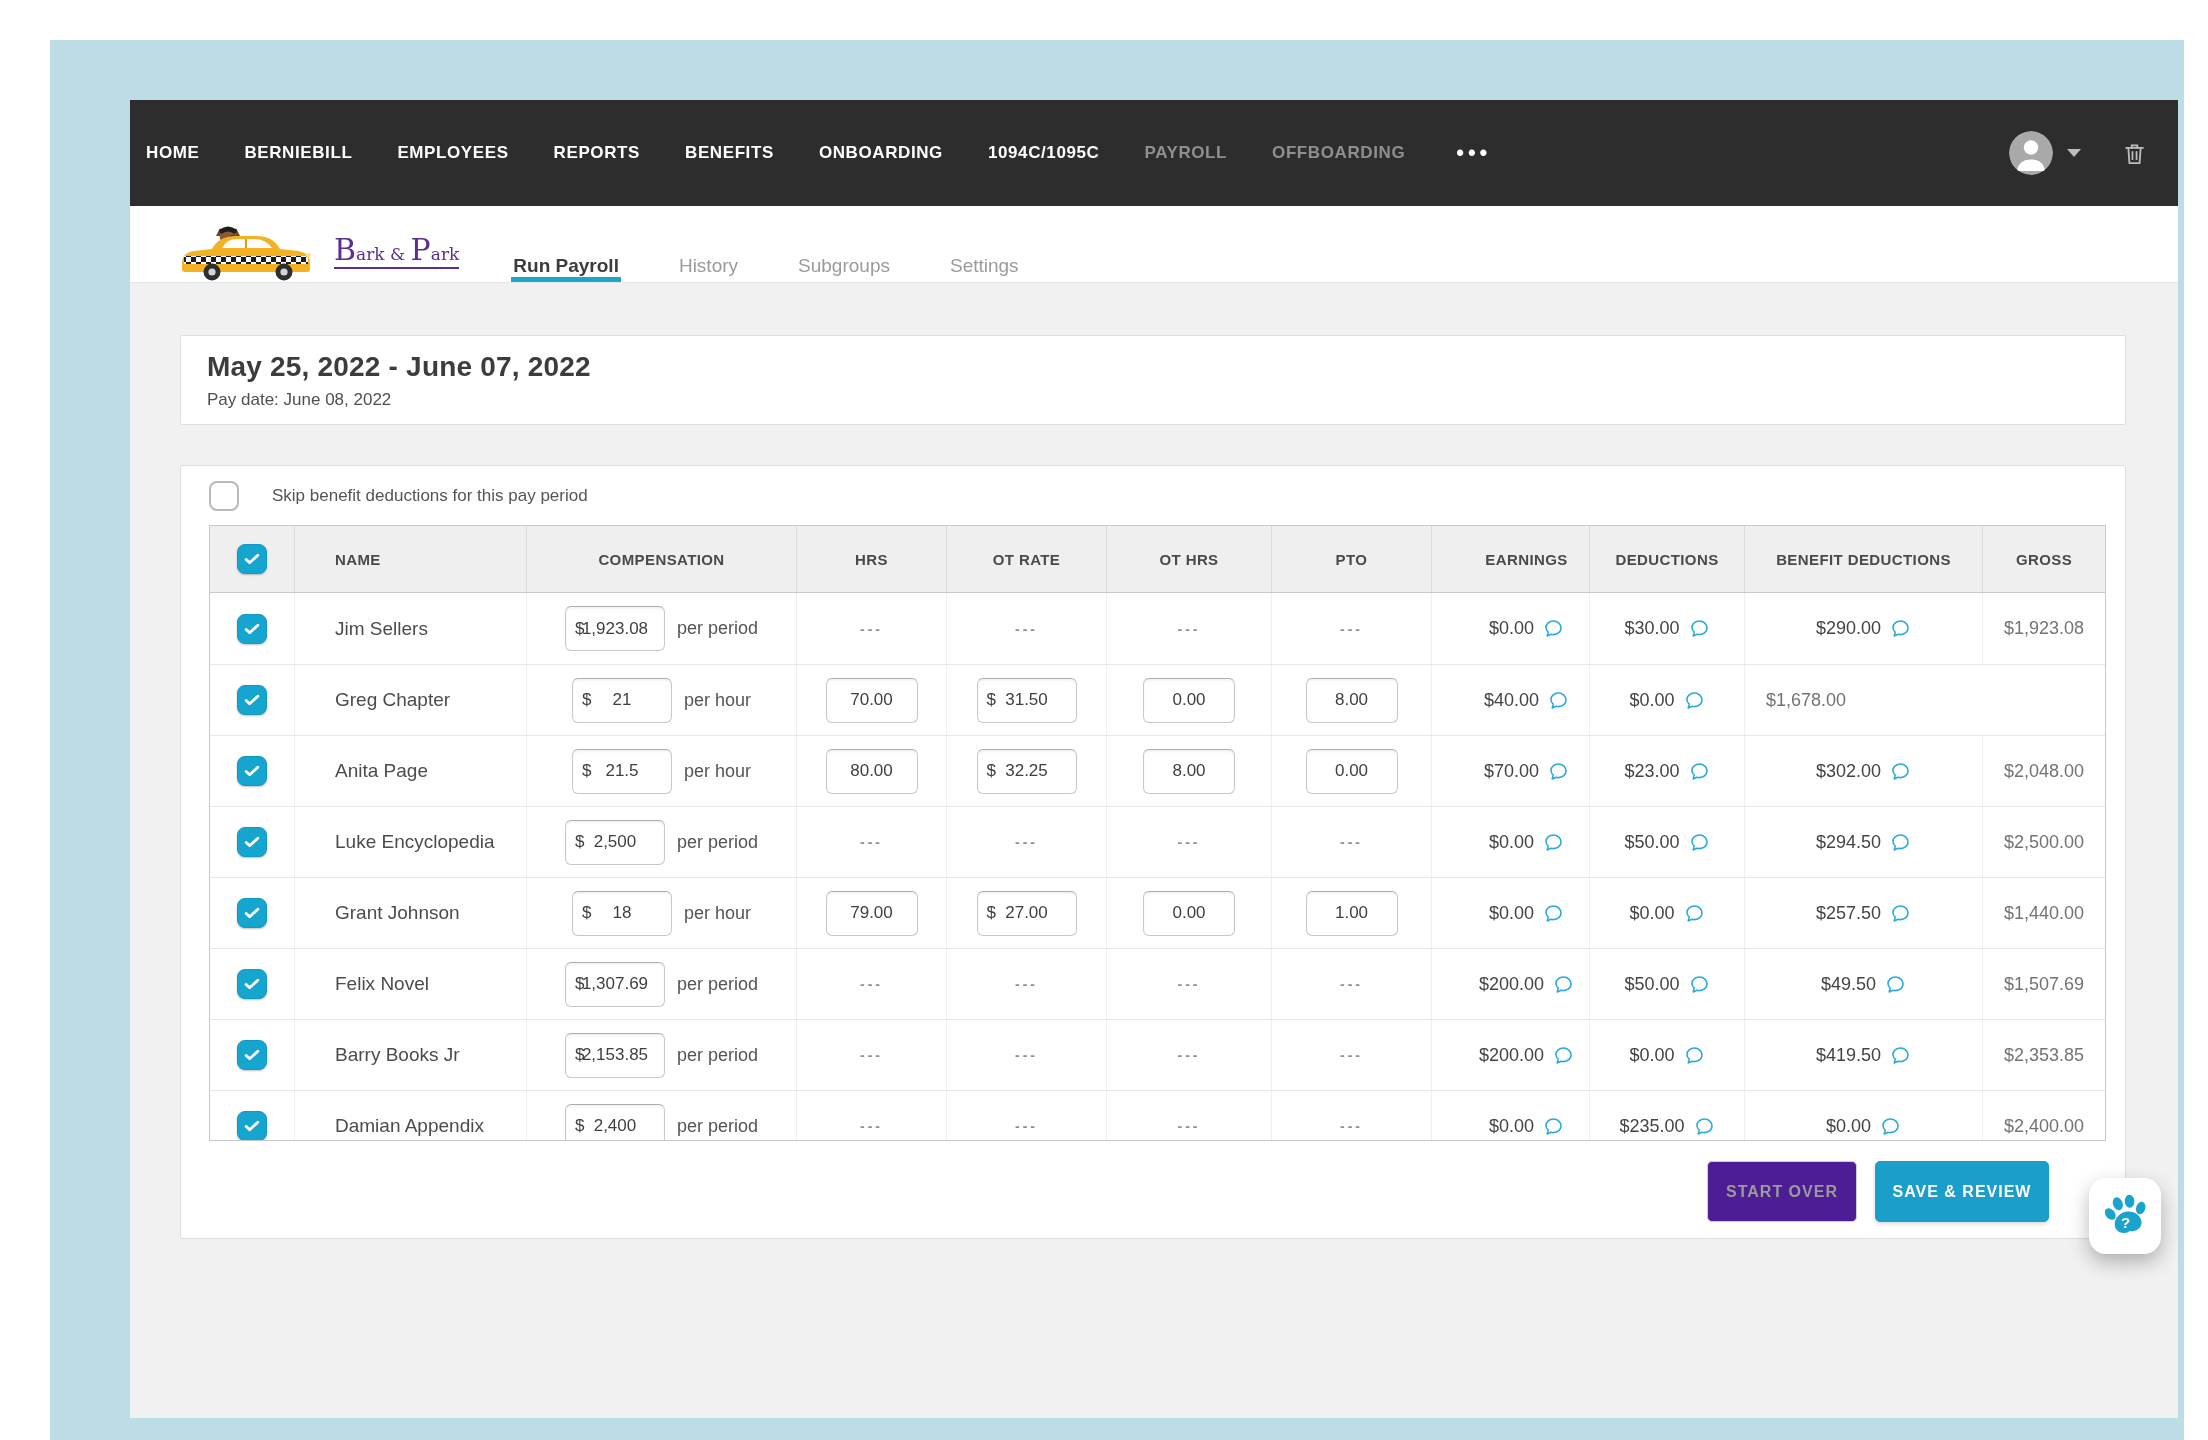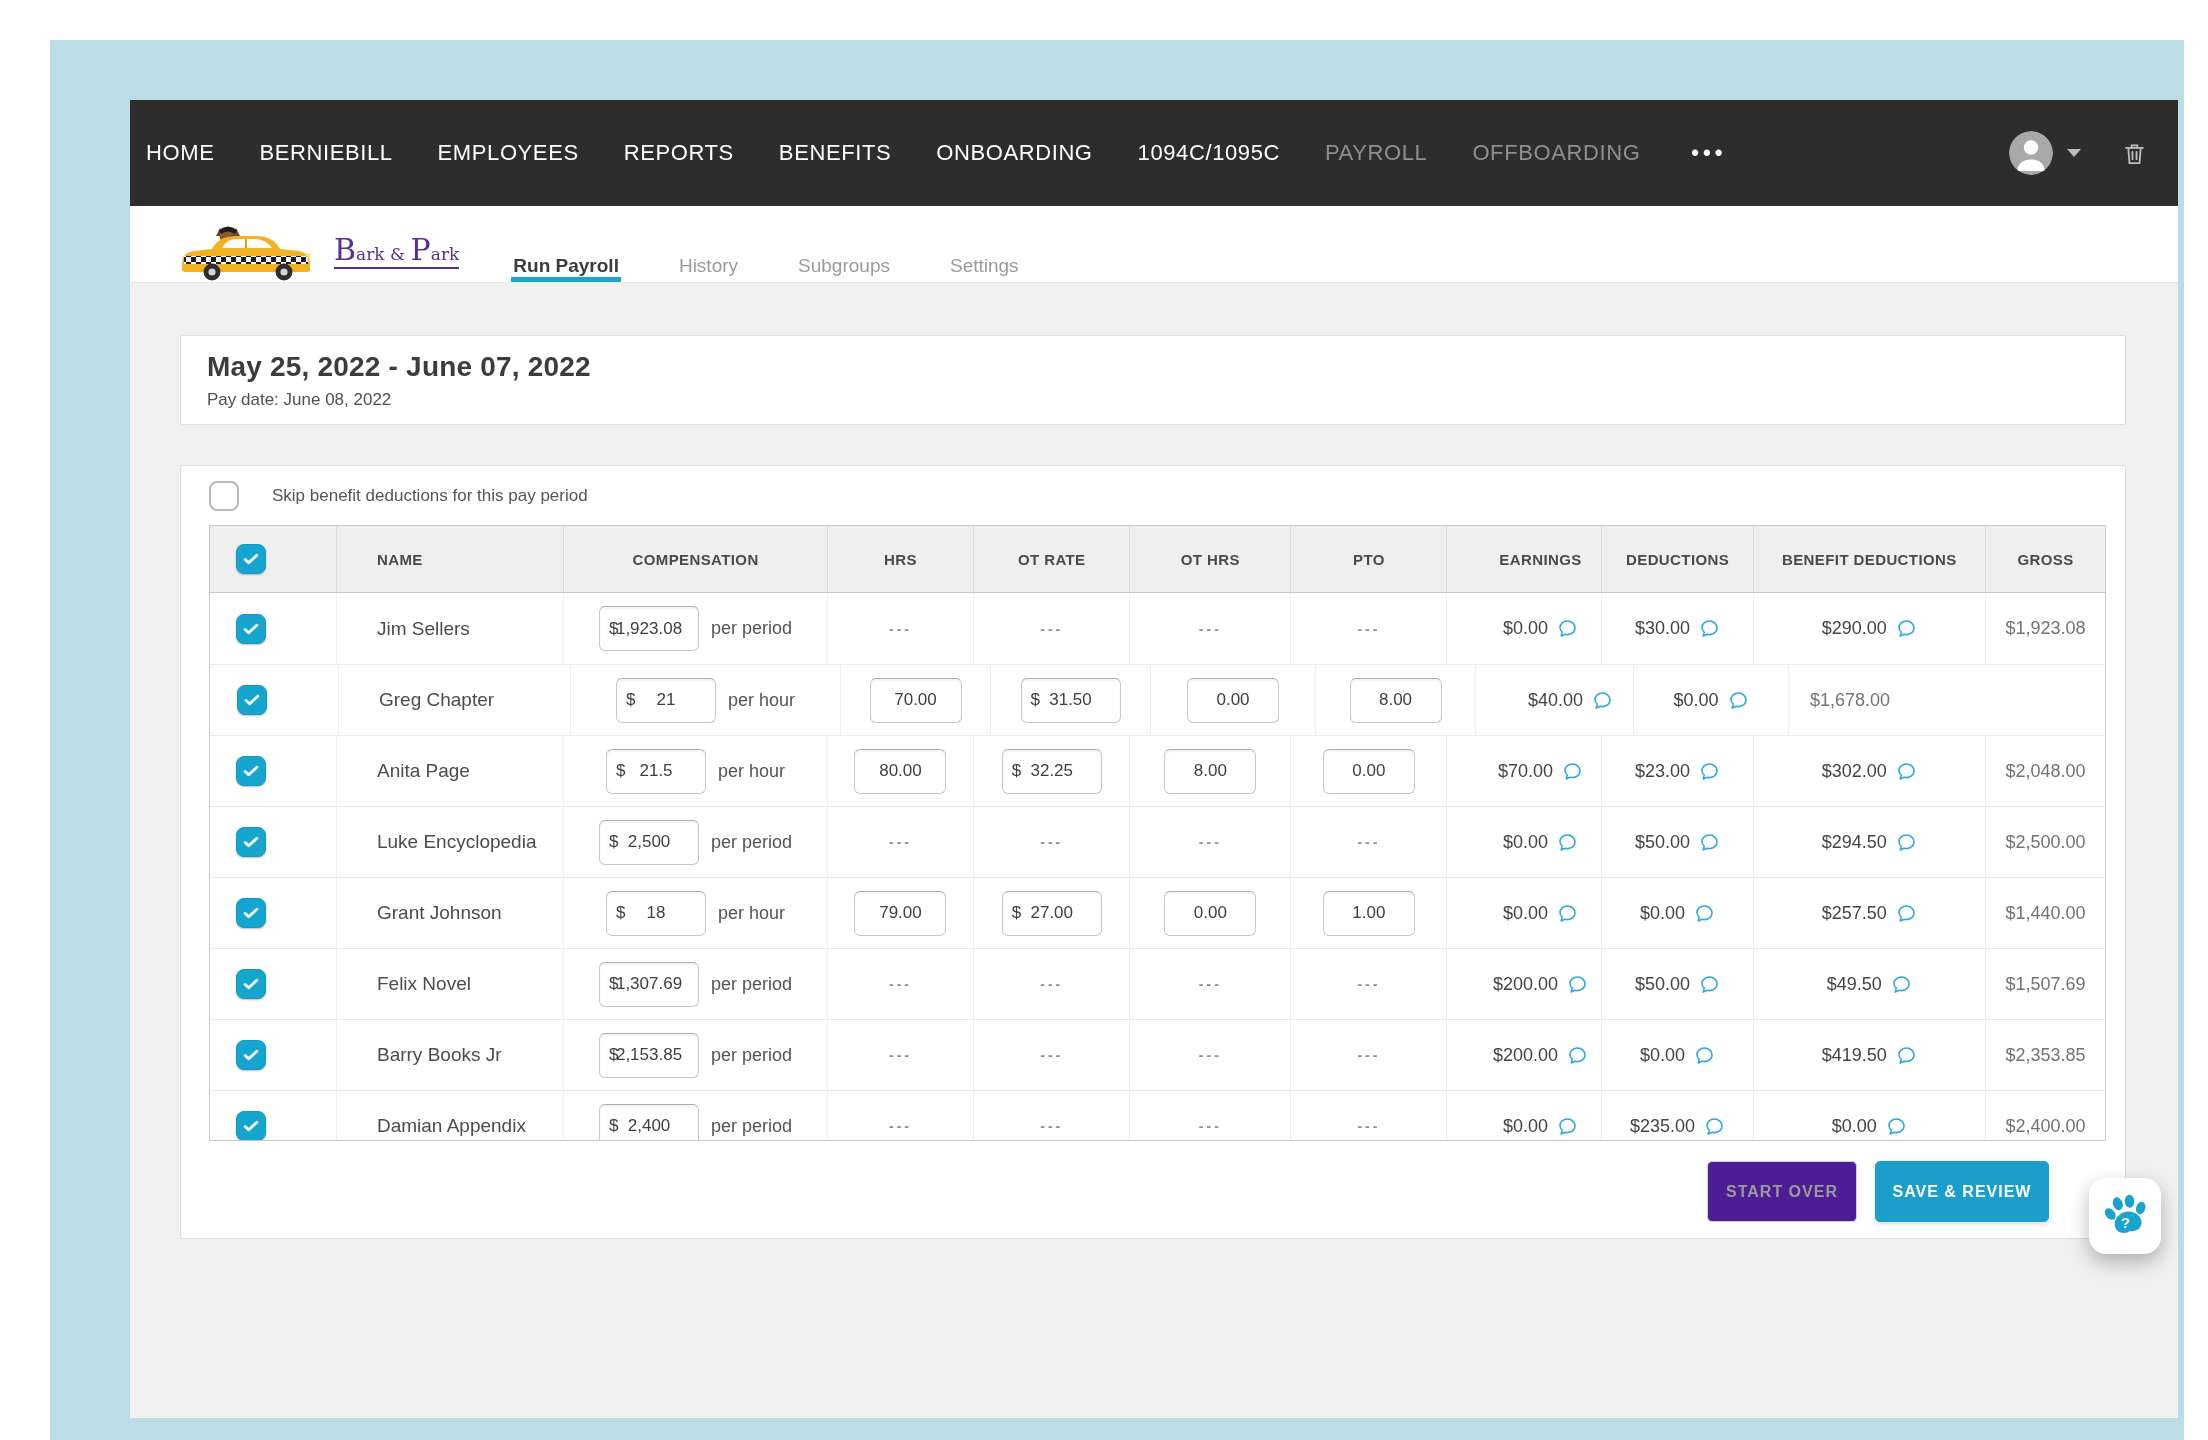--- a/index.html
+++ b/index.html
@@ -3,21 +3,21 @@
 <meta charset="utf-8">
 <style>
   html,body{margin:0;padding:0;background:#ffffff;}
   body{font-family:"Liberation Sans","DejaVu Sans",sans-serif;-webkit-font-smoothing:antialiased;}
   .canvas{position:relative;width:2208px;height:1440px;background:#fff;overflow:hidden;}
   .frame{position:absolute;left:50px;top:40px;width:2134px;height:1400px;background:#BCDCE6;}
   .page{position:absolute;left:80px;top:60px;width:2048px;height:1318px;background:#F1F1F1;}
 
   
   .topnav{position:relative;height:106px;background:#2D2D2D;display:flex;align-items:center;padding-left:16px;box-sizing:border-box;}
-  .topnav .nav-item{color:#fff;font-size:22px;font-weight:normal;letter-spacing:.6px;margin-right:45px;cursor:pointer;white-space:nowrap;}
+  .topnav .nav-item{color:#fff;font-size:17px;font-weight:bold;letter-spacing:.6px;margin-right:45px;cursor:pointer;white-space:nowrap;}
   .topnav .nav-item.muted{color:#8f8f8f;}
   .topnav .overflow{color:#fff;font-size:22px;font-weight:bold;letter-spacing:4px;margin-left:6px;cursor:pointer;}
   .nav-right{position:absolute;right:30px;top:0;height:106px;display:flex;align-items:center;gap:14px;}
   .avatar{width:44px;height:44px;border-radius:50%;overflow:hidden;display:block;cursor:pointer;}
   .caret{width:0;height:0;border-left:7px solid transparent;border-right:7px solid transparent;border-top:8px solid #bdbdbd;display:inline-block;cursor:pointer;}
   .trash{width:27px;height:27px;margin-left:26px;cursor:pointer;display:block;}
 
   
   .subnav{height:77px;background:#fff;display:flex;align-items:flex-end;border-bottom:1px solid #e6e6e6;box-sizing:border-box;}
   .brand{display:flex;align-items:center;margin-left:46px;gap:8px;}
@@ -46,21 +46,21 @@
   .table-wrap{margin:14px 0 0 28px;width:1897px;height:616px;border:1px solid #c9c9c9;box-sizing:border-box;overflow:hidden;background:#fff;}
   .thead{display:flex;height:67px;background:#EFEFEF;border-bottom:1px solid #c9c9c9;box-sizing:border-box;}
   .thead .tcell{font-size:15px;font-weight:bold;color:#4a4a4a;letter-spacing:.4px;border-left:1px solid #dcdcdc;}
   .thead .tcell:first-child{border-left:none;}
   .trow{display:flex;height:71px;border-top:1px solid #e8e8e8;box-sizing:border-box;background:#fff;}
   .trow:first-child{border-top:none;}
   .trow .tcell{border-left:1px solid #efefef;}
   .trow .tcell:first-child{border-left:none;}
   .tcell{display:flex;align-items:center;justify-content:center;box-sizing:border-box;overflow:hidden;}
   .c-cb{width:84px;}
-  .c-name{width:232px;justify-content:flex-start;padding-left:40px;font-size:19px;color:#4c4c4c;margin-left:44px;}
+  .c-name{width:232px;justify-content:flex-start;padding-left:40px;font-size:19px;color:#4c4c4c;}
   .c-comp{width:270px;gap:12px;}
   .c-hrs{width:150px;}
   .c-otrate{width:160px;}
   .c-othrs{width:165px;}
   .c-pto{width:160px;}
   .c-earn{width:158px;padding-left:32px;}
   .c-ded{width:155px;}
   .c-ben{width:238px;}
   .c-gross{width:123px;font-size:18px;color:#737373;}
 

